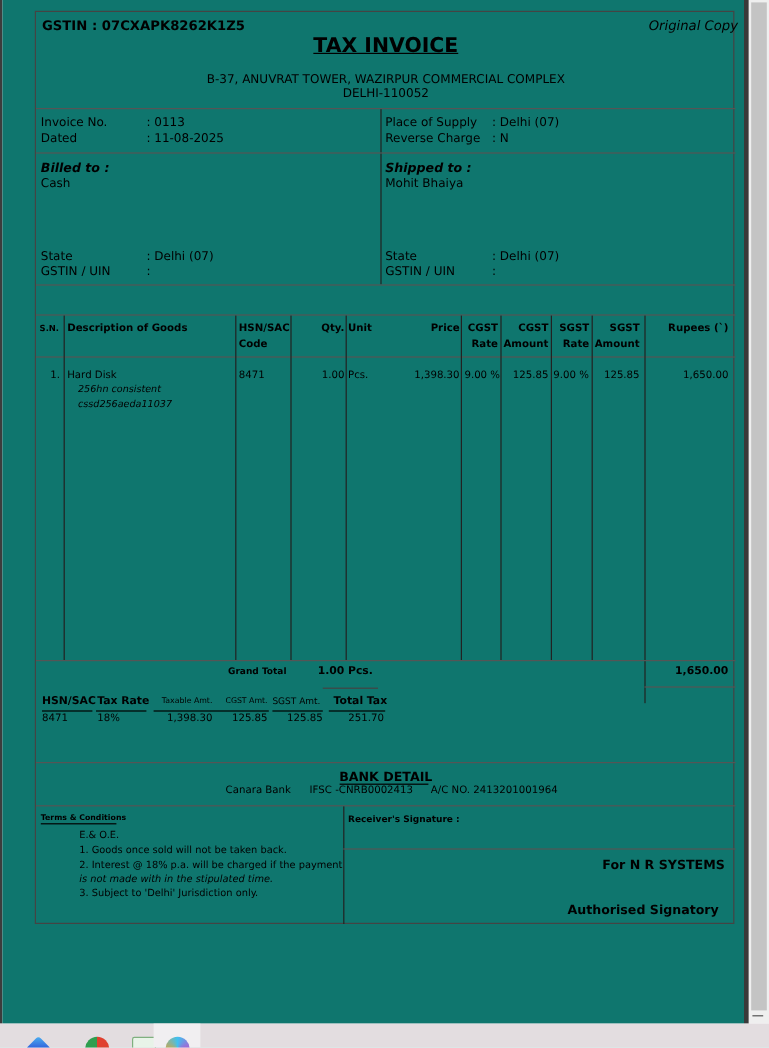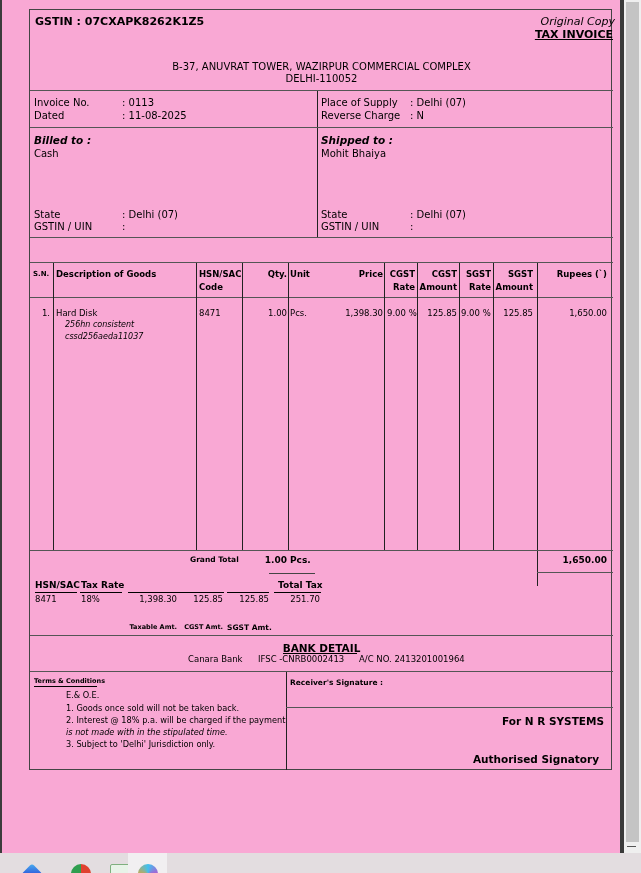--- a/index.html
+++ b/index.html
@@ -1,48 +1,48 @@
 <!DOCTYPE html>
 <html><head>
 <meta charset="utf-8">
 <style>
   * { box-sizing: border-box; margin: 0; padding: 0; }
   html, body { width: 641px; height: 873px; overflow: hidden; background: #ffffff; }
   body { position: relative; font-family: "DejaVu Sans", sans-serif; color: #000; font-size: 10px; }
 
   .viewer-left-edge { position: absolute; left: 0; top: 0; width: 2px; height: 853px; background: #3c3c3c; }
-  .page { position: absolute; left: 2px; top: 0; width: 618px; height: 853px; background: #f9a8d4; }
+  .page { position: absolute; left: 2px; top: 0; width: 618px; height: 853px; background: #0f766e; }
   .scroll-divider { position: absolute; left: 620px; top: 0; width: 4px; height: 853px; background: #3a3a3a; }
   .scrollbar-track { position: absolute; left: 624px; top: 0; width: 17px; height: 853px; background: #efefef; }
   .scrollbar-thumb { position: absolute; left: 626px; top: 2px; width: 13px; height: 840px; background: #c4c4c4; }
   .scroll-arrow { position: absolute; left: 627px; top: 846px; width: 9px; height: 3px; border-top: 1px solid #555; }
 
   .invoice { position: absolute; left: 27px; top: 9px; width: 583px; height: 761px; border: 1px solid #444; }
   .abs { position: absolute; white-space: nowrap; }
   .hline { position: absolute; height: 1px; background: #555; }
   .vline { position: absolute; width: 1px; background: #222; }
 
   .gstin { left: 5px; top: 5px; font-weight: bold; font-size: 11px; }
   .orig-copy { right: -4px; top: 5px; font-style: italic; font-size: 11px; }
-  .tax-inv { left: 0; width: 583px; top: 18px; text-align: right; font-weight: bold; font-size: 11px; text-decoration: underline; }
+  .tax-inv { left: 0; width: 583px; top: 18px; text-align: center; font-weight: bold; font-size: 17px; text-decoration: underline; }
   .company { left: 0; width: 583px; top: 30px; text-align: center; font-weight: bold; font-size: 18px; letter-spacing: 0.3px; }
   .addr1, .addr2 { left: 0; width: 583px; text-align: center; font-size: 10px; }
   .addr1 { top: 51px; }
   .addr2 { top: 63px; }
 
   .lbl { font-size: 10px; }
   .bold-it { font-weight: bold; font-style: italic; font-size: 10.5px; }
 
   .th { font-size: 8.5px; font-weight: bold; line-height: 13px; }
   .td { font-size: 8.5px; line-height: 12px; }
   .it { font-style: italic; }
   .r { text-align: right; }
 
   .tax-head { font-weight: bold; font-size: 9px; }
-  .tax-head-sm { font-weight: bold; font-size: 6.5px; margin-top: 43px; }
+  .tax-head-sm { font-weight: normal; font-size: 6.5px; }
   .ul { position: absolute; height: 1px; background: #000; }
 
   .words { left: 5px; top: 607px; font-weight: bold; font-size: 11px; }
   .bank-title { left: 0; width: 583px; top: 632px; text-align: center; font-weight: bold; font-size: 10.5px; }
   .bank-line { top: 644px; font-size: 8.5px; }
 
   .terms-title { left: 4px; top: 667px; font-weight: bold; font-size: 6.5px; }
   .terms { font-size: 8.2px; left: 4px; padding-left: 32px; }
   .recv { left: 260px; top: 668px; font-weight: bold; font-size: 7.5px; }
   .for-co { right: 7px; top: 705px; font-weight: bold; font-size: 10.5px; }

